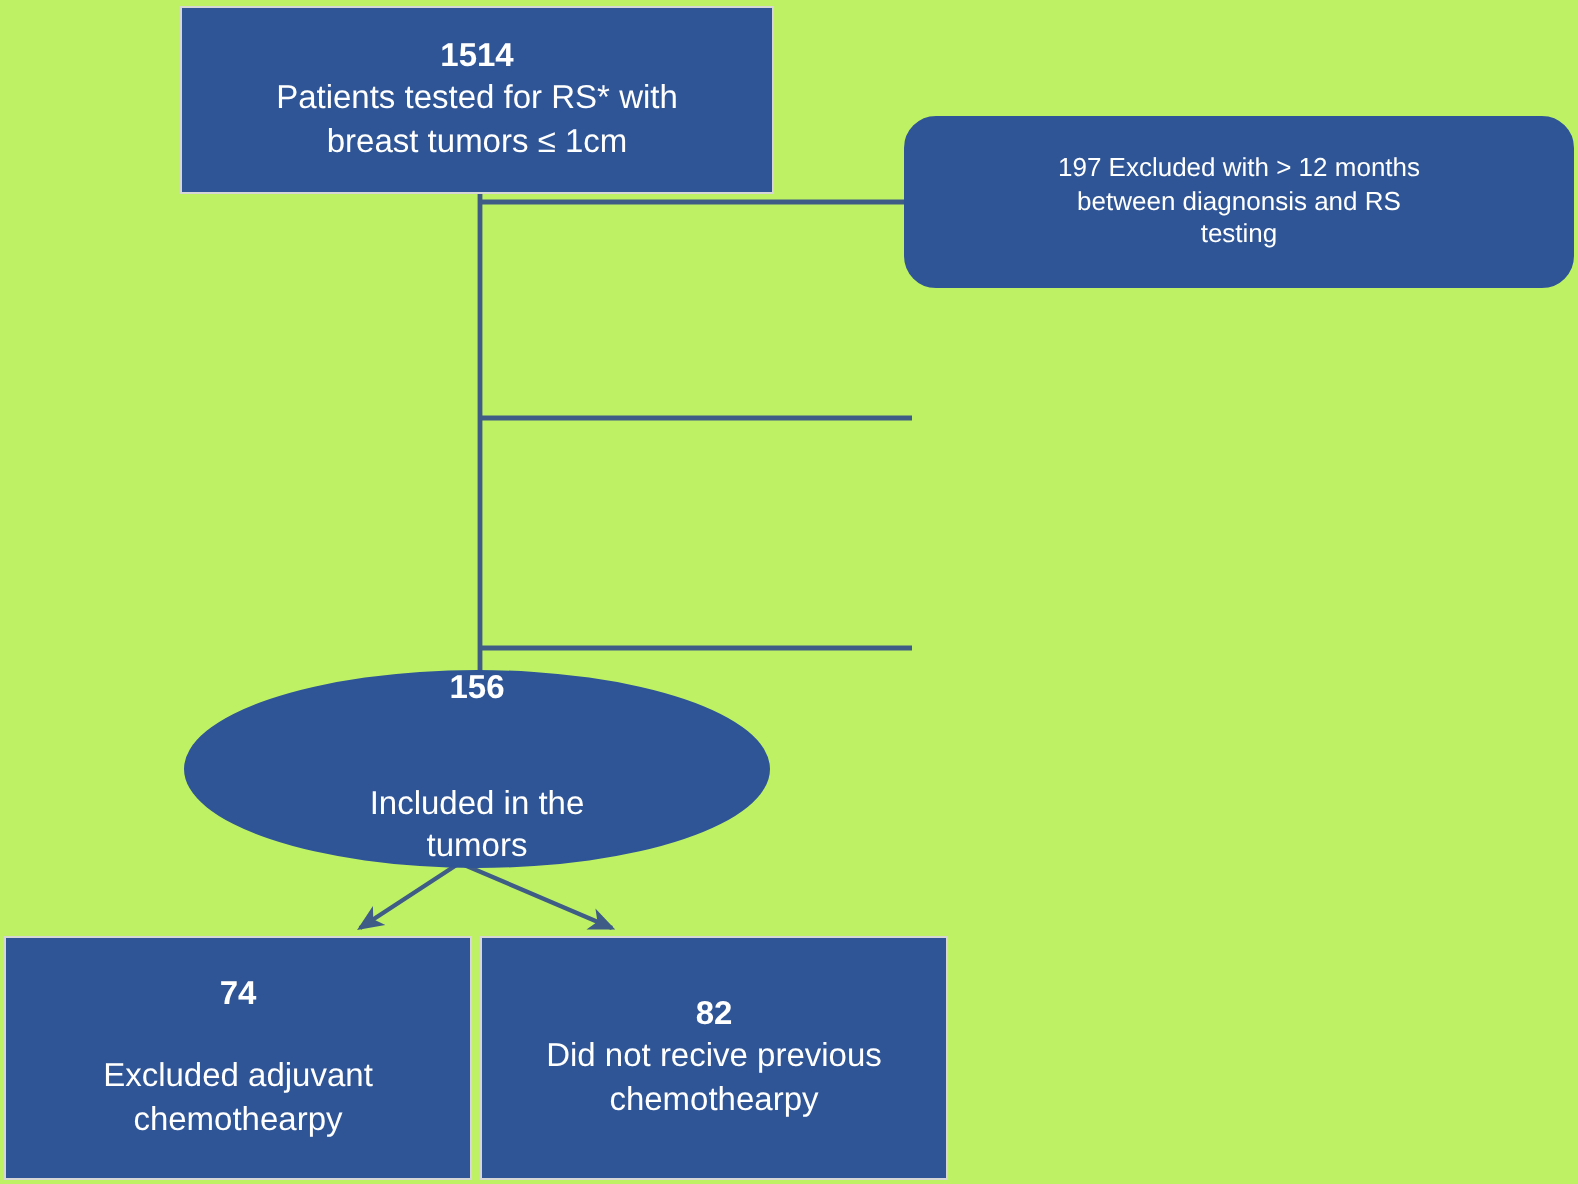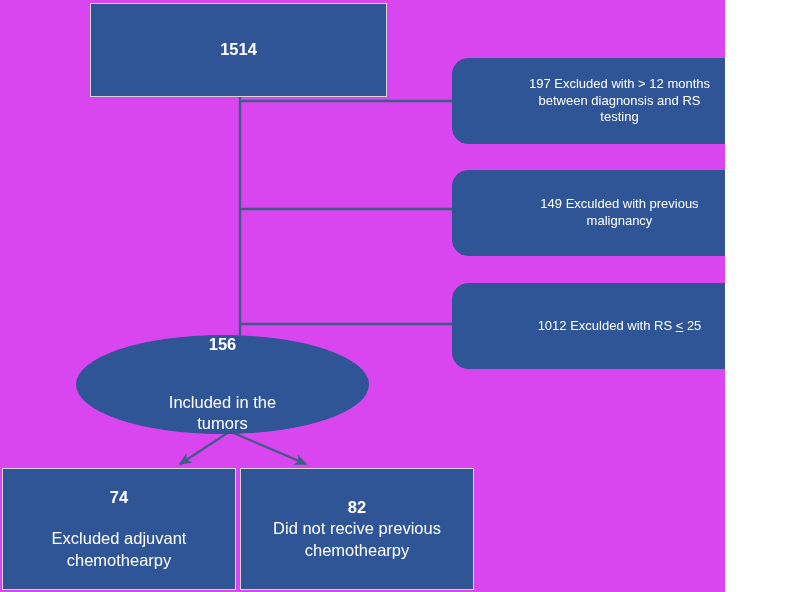--- a/index.html
+++ b/index.html
@@ -6,23 +6,23 @@
   html, body {
     margin: 0;
     padding: 0;
     background: #ffffff;
   }
   body {
     font-family: "Liberation Sans", sans-serif;
   }
   #canvas {
     position: relative;
-    width: 725px;
+    width: 789px;
     height: 592px;
-    background: #d946ef;
+    background: #bef264;
     overflow: hidden;
   }
   .node {
     position: absolute;
     box-sizing: border-box;
     background: #2f5597;
     color: #ffffff;
     display: flex;
     flex-direction: column;
     align-items: center;
@@ -92,38 +92,33 @@
     <path d="M240,209 L456,209" stroke="#3f5c86" stroke-width="2.4" fill="none"></path>
 
     <path d="M240,324 L456,324" stroke="#3f5c86" stroke-width="2.4" fill="none"></path>
 
     <path d="M229,432 L180,464" stroke="#3f5c86" stroke-width="2.2" fill="none" marker-end="url(#arrowhead)"></path>
     <path d="M231,432 L306,464" stroke="#3f5c86" stroke-width="2.2" fill="none" marker-end="url(#arrowhead)"></path>
   </svg>
 
   <div class="node rect fs-top" style="left:90px; top:3px; width:297px; height:94px;">
     <div class="count">1514</div>
+    <div class="label text-block">Patients tested for RS* with
+breast tumors ≤ 1cm</div>
   </div>
 
   <div class="node rounded fs-side" style="left:452px; top:58px; width:335px; height:86px;">
     <div class="label text-block">197 Excluded with &gt; 12 months
 between diagnonsis and RS
 testing</div>
   </div>
 
-  <div class="node rounded fs-side" style="left:452px; top:170px; width:335px; height:86px;">
-    <div class="label text-block">149 Exculded with previous
-malignancy</div>
-  </div>
 
-  <div class="node rounded fs-side" style="left:452px; top:283px; width:335px; height:86px;">
-    <div class="label text-block"><span>1012 Exculded with RS </span><span class="underline-le">&lt;</span><span> 25</span></div>
-  </div>
 
-  <div class="node ellipse fs-oval" style="left:76px; top:335px; width:293px; height:99px;gap:36px;">
+  <div class="node ellipse fs-oval" style="left:92px; top:335px; width:293px; height:99px;gap:36px;">
     <div class="count">156</div>
     <div class="label text-block">Included in the
 tumors</div>
   </div>
 
   <div class="node rect fs-bottom" style="left:2px; top:468px; width:234px; height:122px;gap:20px;">
     <div class="count">74</div>
     <div class="label text-block">Excluded adjuvant
 chemothearpy</div>
   </div>

